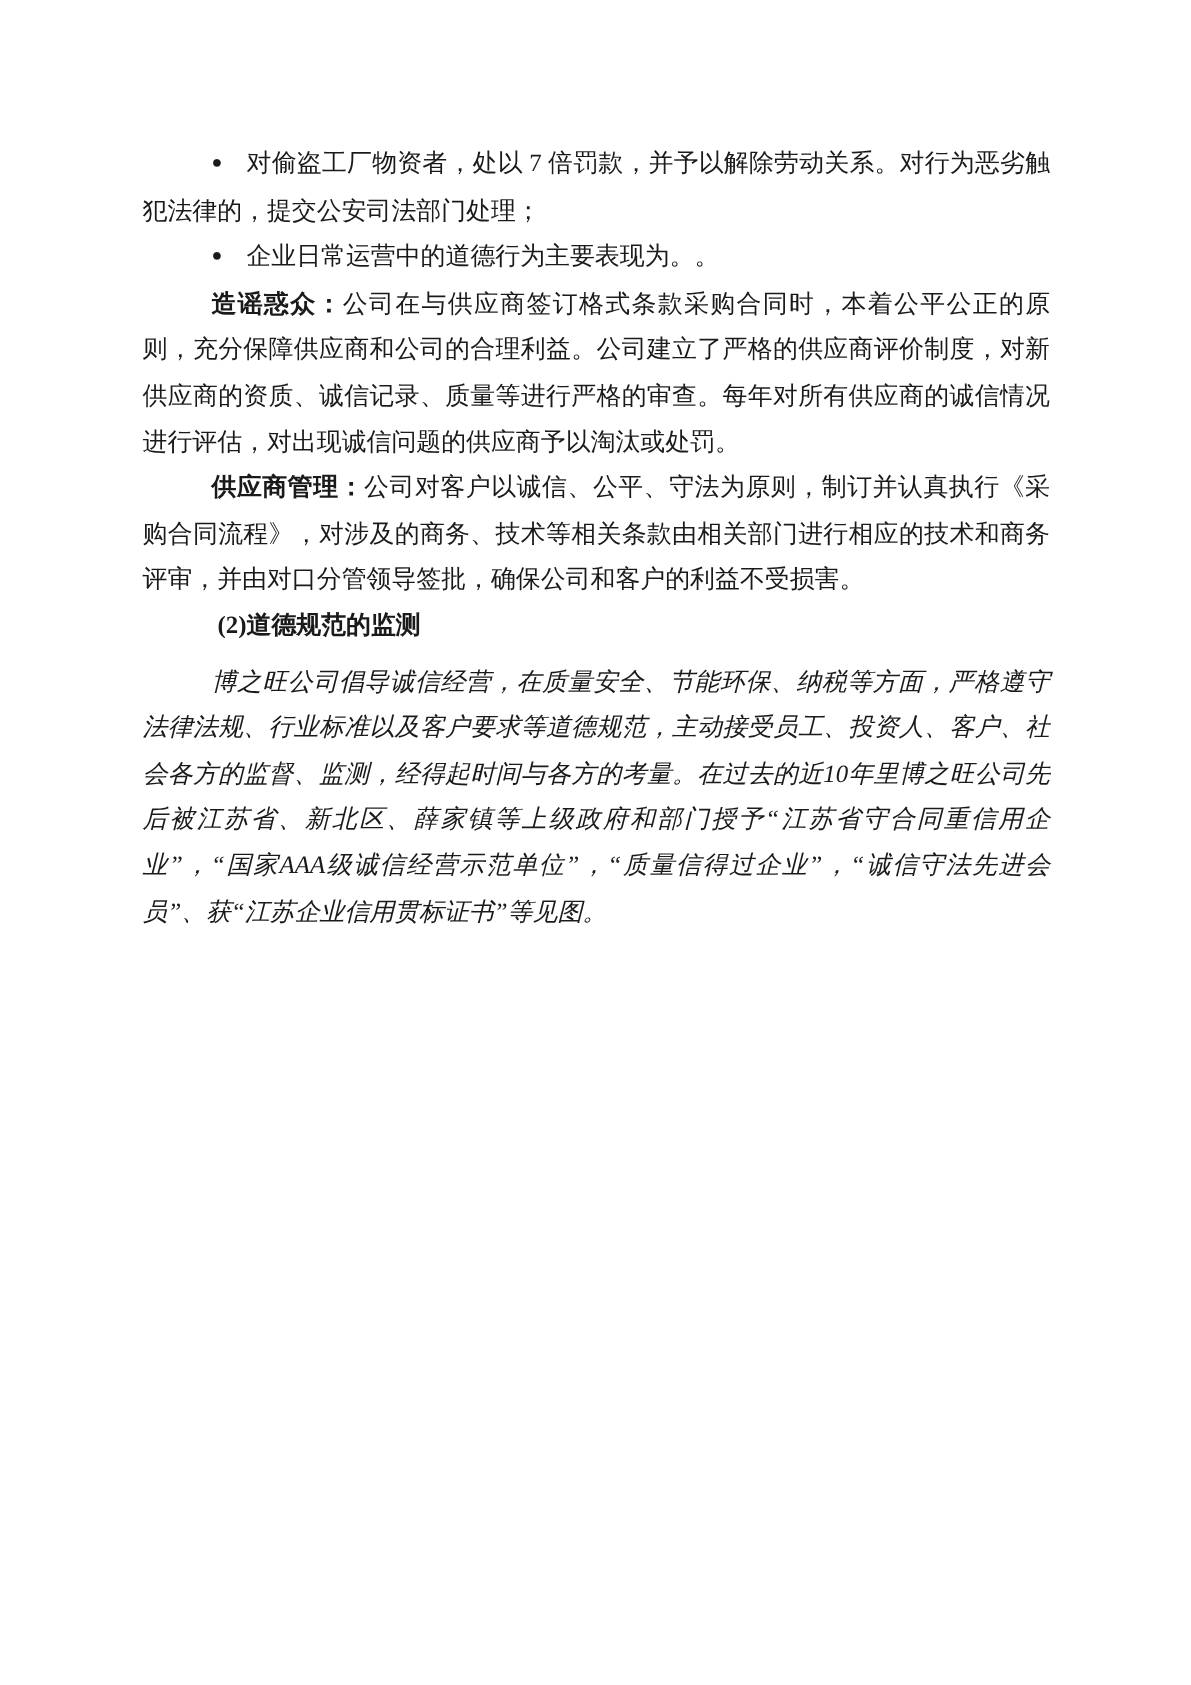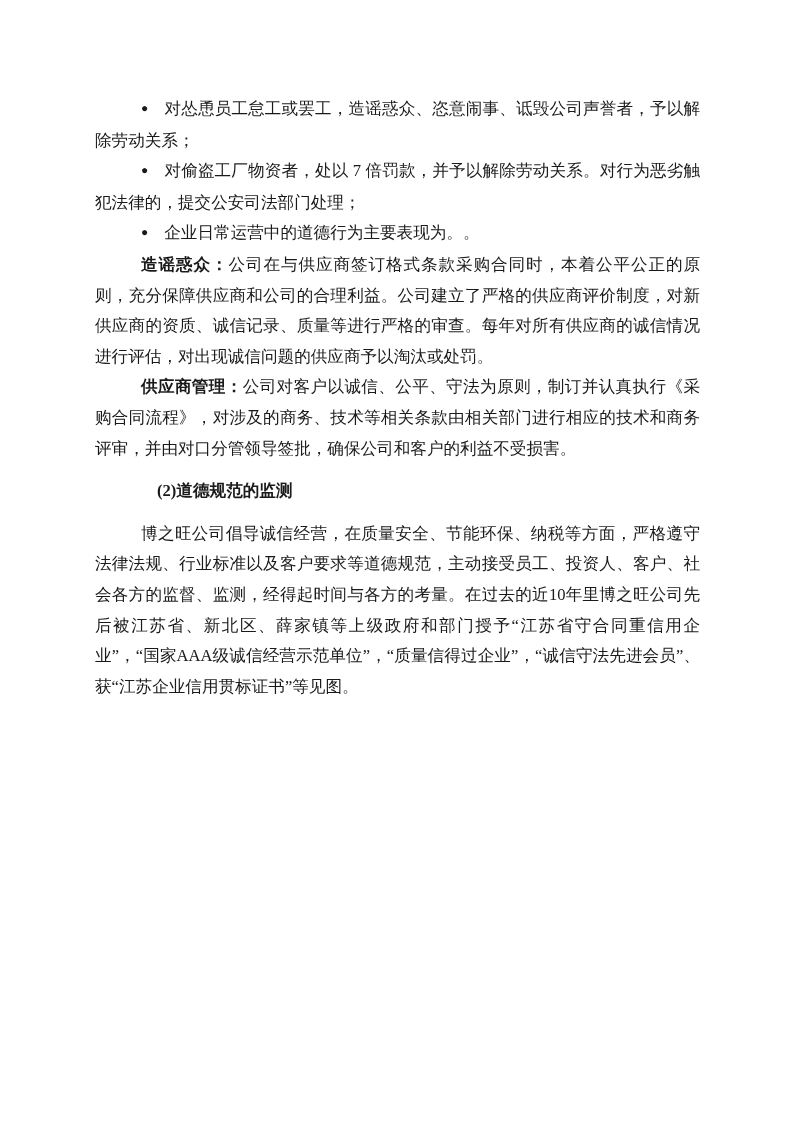--- a/index.html
+++ b/index.html
@@ -33,38 +33,38 @@
   .bullet-marker {
     font-size: 12px;
     margin-right: 16px;
     position: relative;
     top: -2px;
   }
   .para-label {
     font-weight: bold;
   }
   .heading {
-    margin: 12px;
+    margin: 0;
     text-indent: 50px;
     font-size: 16.6px;
     line-height: 30.6px;
     font-weight: bold;
   }
   .para-last {
     margin-top: 7px;
+    font-style: italic;
   }
 </style>
 </head>
 <body>
 
 <div class="page">
   <div class="content">
 
 
-    <p class="para"><span class="bullet-marker">●</span><span>对怂恿员工怠工或罢工，造谣惑众、恣意闹事、诋毁公司声誉者，予以解除劳动关系；</span></p>
 
     <p class="para"><span class="bullet-marker">●</span><span>对偷盗工厂物资者，处以 7 倍罚款，并予以解除劳动关系。对行为恶劣触犯法律的，提交公安司法部门处理；</span></p>
 
     <p class="para"><span class="bullet-marker">●</span><span>企业日常运营中的道德行为主要表现为。。</span></p>
 
     <p class="para"><span class="para-label">造谣惑众：</span><span>公司在与供应商签订格式条款采购合同时，本着公平公正的原则，充分保障供应商和公司的合理利益。公司建立了严格的供应商评价制度，对新供应商的资质、诚信记录、质量等进行严格的审查。每年对所有供应商的诚信情况进行评估，对出现诚信问题的供应商予以淘汰或处罚。</span></p>
 
     <p class="para"><span class="para-label">供应商管理：</span><span>公司对客户以诚信、公平、守法为原则，制订并认真执行《采购合同流程》，对涉及的商务、技术等相关条款由相关部门进行相应的技术和商务评审，并由对口分管领导签批，确保公司和客户的利益不受损害。</span></p>
 
     <h3 class="heading">(2)道德规范的监测</h3>

